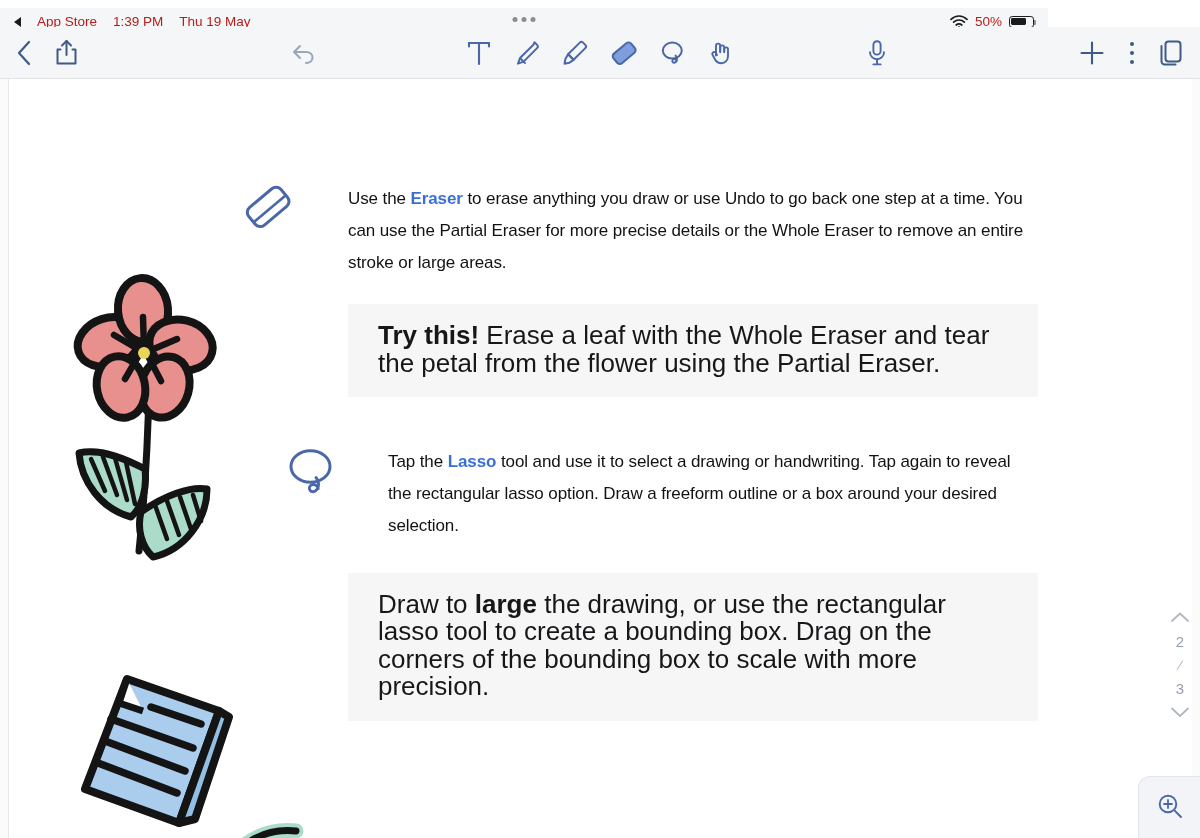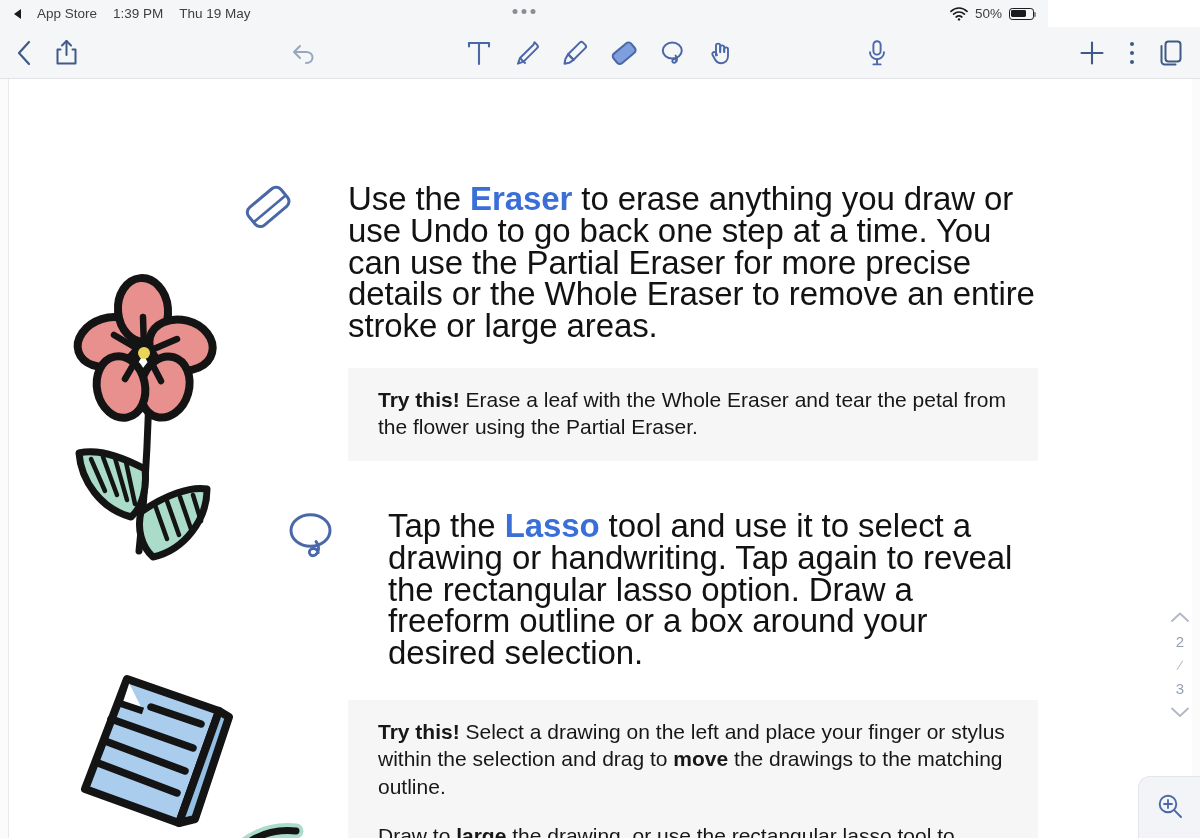--- a/index.html
+++ b/index.html
@@ -5,25 +5,25 @@
   * { box-sizing: border-box; margin: 0; padding: 0; }
   html, body {
     width: 1200px; height: 838px;
     font-family: "Liberation Sans", sans-serif;
     background: #ffffff; overflow: hidden;
   }
   .screen { position: relative; width: 1200px; height: 838px; background: #fff; }
 
   
   .statusbar {
-    position: absolute; top: 0; left: 0; width: 1048px; height: 27px;
+    position: absolute; top: 8px; left: 0; width: 1048px; height: 27px;
     background: #f5f6f8;
     display: flex; align-items: center; justify-content: space-between;
     padding: 0 14px 0 14px;
-    font-size: 13.5px; color: #404040; font-weight: 500;
+    font-size: 13.5px; color: #b91c1c; font-weight: 500;
   }
   .sb-left { display: flex; align-items: center; gap: 0; }
   .sb-back-tri {
     width: 0; height: 0; margin-right: 5px;
     border-top: 5px solid transparent; border-bottom: 5px solid transparent;
     border-right: 7px solid #1b1b1f;
   }
   .sb-left span { margin-right: 16px; }
   .sb-left span:last-child { margin-right: 0; text-align: right; }
   .sb-right { display: flex; align-items: center; gap: 7px; }
@@ -67,27 +67,27 @@
     background: #fbfbfc; overflow: hidden;
   }
   .page {
     position: absolute; top: 0; left: 8px; width: 1184px; height: 759px;
     background: #ffffff; border-left: 1px solid #e8e9ed;
   }
 
   
   .col-text { position: absolute; left: 339px; top: 104px; width: 690px; }
   .para {
-    font-size: 33px; line-height: 31.8px; color: #121212;
+    font-size: 17px; line-height: 31.8px; color: #121212;
     letter-spacing: -0.1px;
   }
   .accent { color: #3a6fd8; font-weight: 700; }
   .tip {
     background: #f6f6f7; padding: 18px 30px 20px 30px;
-    font-size: 21px; line-height: 27.5px; color: #17171a;
+    font-size: 26px; line-height: 27.5px; color: #17171a;
   }
   .tip b { font-weight: 700; }
   .tip p + p { margin-top: 22px; }
   .gap-a { height: 26px; }
   .gap-b { height: 49px; }
   .gap-c { height: 31px; }
 
   
   .mini-icon { position: absolute; left: -105px; }
 
@@ -316,21 +316,20 @@
             </svg>
           </span>
           <div class="para">
             <span>Tap the </span><span class="accent">Lasso</span><span> tool and use it to select a drawing or handwriting. Tap again to reveal the rectangular lasso option. Draw a freeform outline or a box around your desired selection.</span>
           </div>
         </div>
 
         <div class="gap-c"></div>
 
         <div class="tip">
-          <p><b>Try this!</b><span> Select a drawing on the left and place your finger or stylus within the selection and drag to </span><b>move</b><span> the drawings to the matching outline.</span></p>
           <p><span>Draw to </span><b>large</b><span> the drawing, or use the rectangular lasso tool to create a bounding box. Drag on the corners of the bounding box to scale with more precision.</span></p>
         </div>
       </div>
 
     </div>
 
     <div class="pagenav">
       <span class="pn-chev">
         <svg width="20" height="12" viewBox="0 0 20 12">
           <path d="M2 10L10 2.5 18 10" fill="none" stroke="#a3abb9" stroke-width="1.8" stroke-linecap="round" stroke-linejoin="round"></path>

